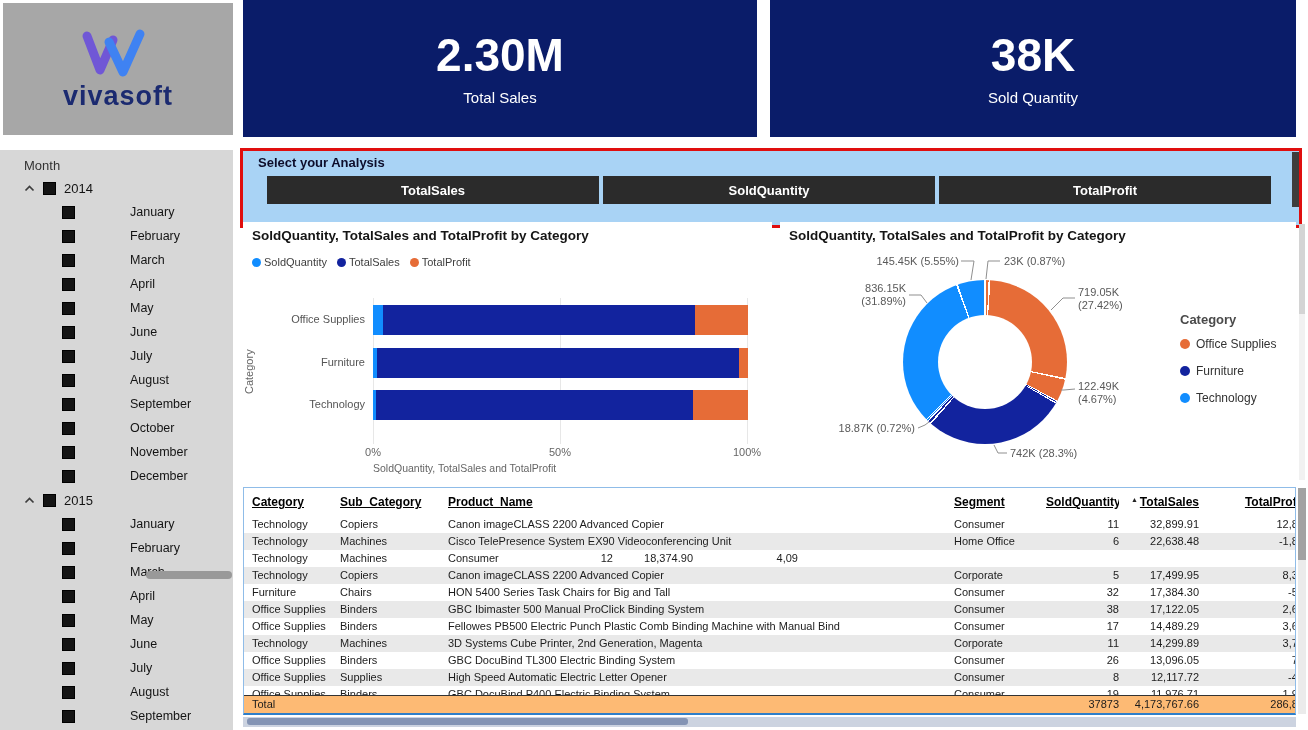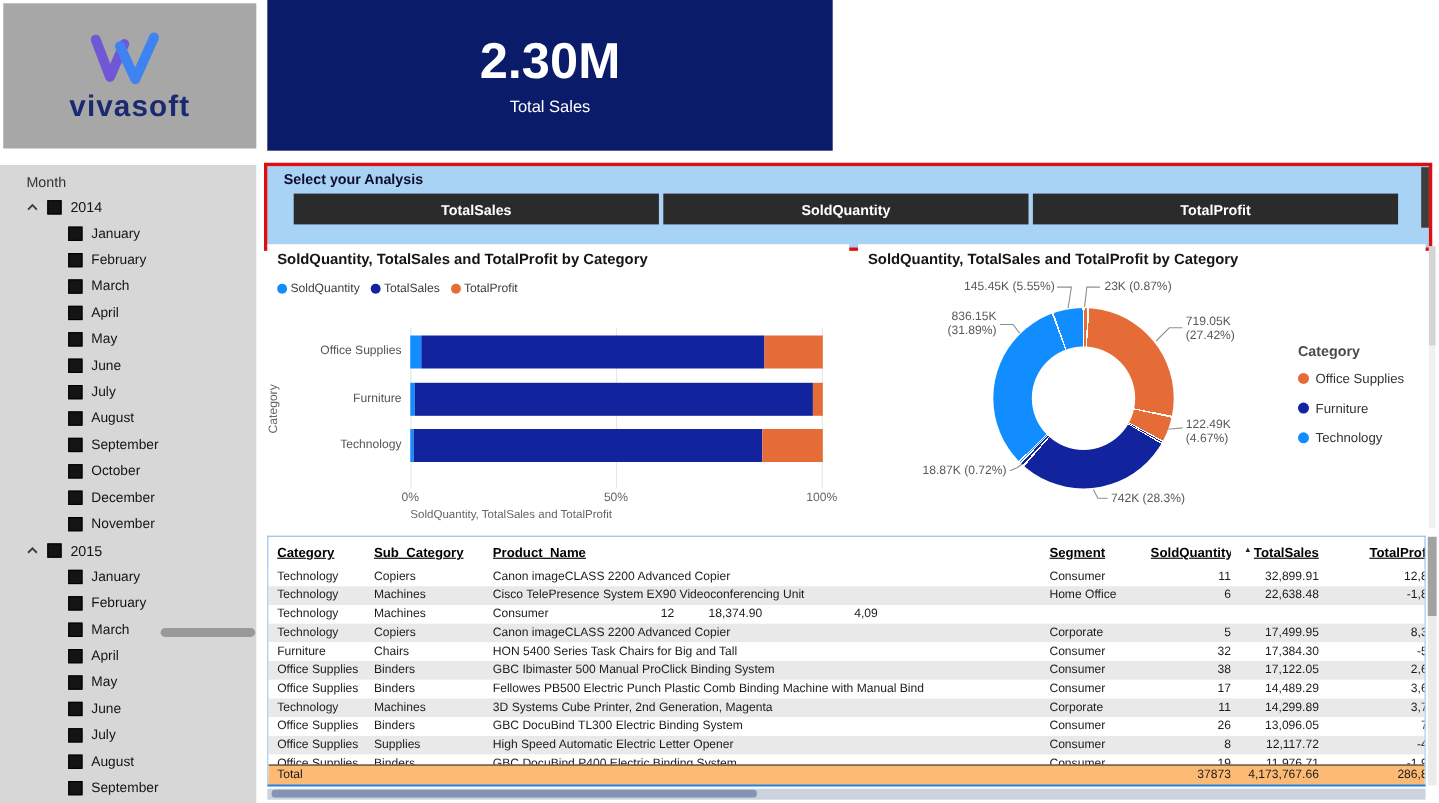--- a/index.html
+++ b/index.html
@@ -10,21 +10,21 @@
   .logo-panel{position:absolute;left:3px;top:3px;width:230px;height:132px;background:#a7a7a7;
               display:flex;flex-direction:column;align-items:center;justify-content:center;}
   .logo-text{font-size:27px;font-weight:bold;color:#1b2a70;letter-spacing:1px;margin-top:2px;}
 
   
   .sidebar{position:absolute;left:0;top:150px;width:233px;height:580px;background:#d7d7d7;overflow:hidden;}
   .slicer-title{margin:8px 0 0 24px;font-size:13px;color:#333;}
   .tree{margin-top:3px;margin-left:14px;}
   .tree-row{display:flex;align-items:center;height:24px;}
   .year-row{padding-left:10px;font-size:13px;}
-  .month-row{padding-left:48px;font-size:12.5px;}
+  .month-row{padding-left:48px;font-size:12.5px;gap:47px;}
   .chev{width:19px;display:flex;align-items:center;}
   .cbox{width:11px;height:11px;background:#141414;border:1px solid #000;margin-right:8px;flex:none;}
   .tree-label{color:#141414;white-space:nowrap;}
   .sidebar-hscroll{position:absolute;left:146px;top:571px;width:86px;height:8px;border-radius:4px;background:#999;}
 
   
   .kpi{position:absolute;top:0;height:137px;background:#0A1C69;color:#fff;display:flex;
        flex-direction:column;align-items:center;justify-content:center;}
   .kpi1{left:243px;width:514px;}
   .kpi2{left:770px;width:526px;}
@@ -165,25 +165,25 @@
         <div class="tree-row month-row">
           <span class="cbox"></span>
           <span class="tree-label">September</span>
         </div>
         <div class="tree-row month-row">
           <span class="cbox"></span>
           <span class="tree-label">October</span>
         </div>
         <div class="tree-row month-row">
           <span class="cbox"></span>
+          <span class="tree-label">November</span>
+        </div>
+        <div class="tree-row month-row">
+          <span class="cbox"></span>
           <span class="tree-label">December</span>
-        </div>
-        <div class="tree-row month-row">
-          <span class="cbox"></span>
-          <span class="tree-label">November</span>
         </div>
         <div class="tree-row year-row">
           <span class="chev">
             <svg width="11" height="7" viewBox="0 0 11 7">
               <polyline points="1.5,5.5 5.5,1.5 9.5,5.5" fill="none" stroke="#3c3c3c" stroke-width="1.7"></polyline>
             </svg>
           </span>
           <span class="cbox"></span>
           <span class="tree-label">2015</span>
         </div>
@@ -223,20 +223,24 @@
           <span class="cbox"></span>
           <span class="tree-label">September</span>
         </div>
       </div>
   </div>
   <div class="sidebar-hscroll"></div>
 
   <div class="kpi kpi1">
     <div class="kpi-value">2.30M</div>
     <div class="kpi-label">Total Sales</div>
+  </div>
+  <div class="kpi kpi2">
+    <div class="kpi-value">38K</div>
+    <div class="kpi-label">Sold Quantity</div>
   </div>
 
   <div class="analysis">
     <div class="analysis-title">Select your Analysis</div>
     <div class="analysis-buttons">
       <div class="abtn">TotalSales</div>
       <div class="abtn">SoldQuantity</div>
       <div class="abtn">TotalProfit</div>
     </div>
   </div>

